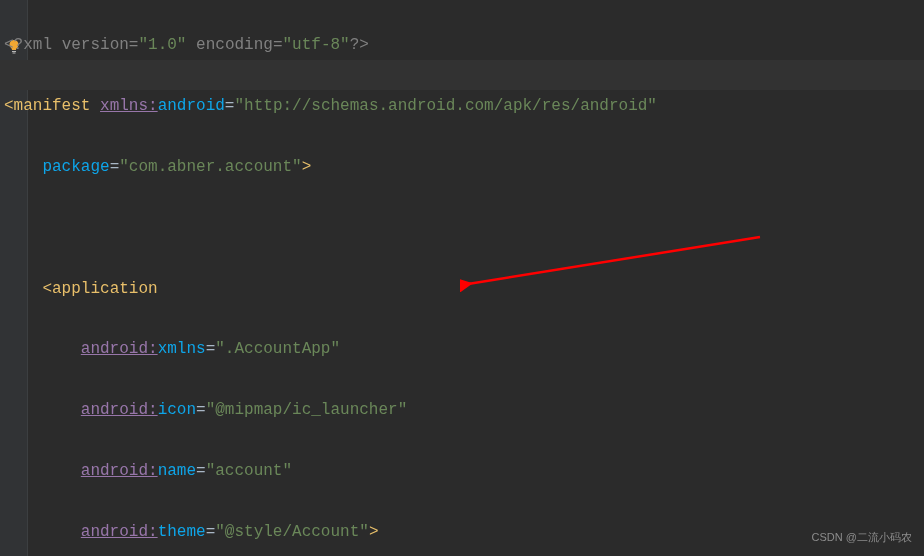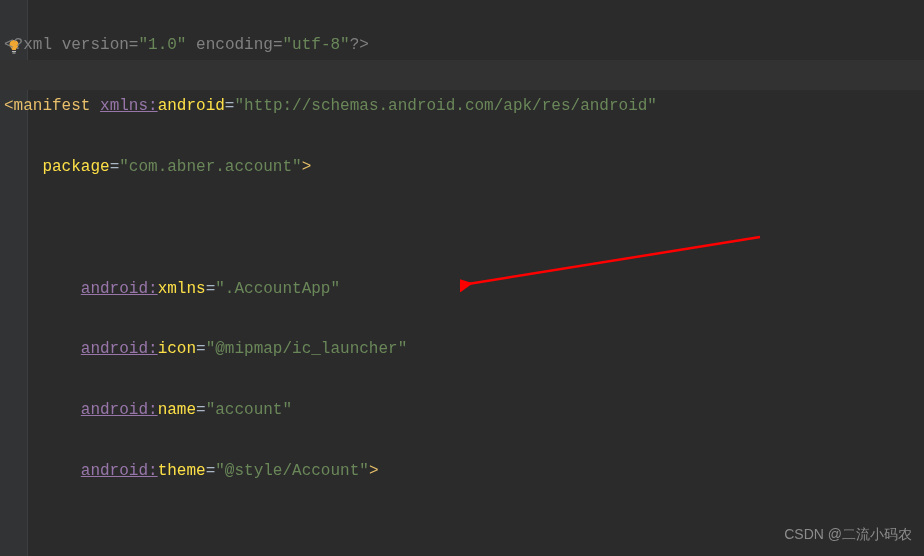--- a/index.html
+++ b/index.html
@@ -39,38 +39,38 @@
     position: absolute;
     left: 0;
     top: 60px;
     width: 100%;
     height: 30px;
     background: #323232;
     z-index: 0;
   }
   .code { position: relative; z-index: 1; padding-left: 4px; }
   .t-tag { color: #e8bf6a; }
-  .t-attr { color: #fde047; }
+  .t-attr { color: #0ea5e9; }
   .t-ns { color: #9876aa; text-decoration: underline; }
   .t-str { color: #6a8759; }
   .t-punc { color: #a9b7c6; }
   .t-decl { color: #808080; }
   .arrow-svg {
     position: absolute;
     left: 460px;
     top: 232px;
     z-index: 5;
     pointer-events: none;
   }
   .watermark {
     position: absolute;
     right: 12px;
     bottom: 8px;
     font-family: sans-serif;
-    font-size: 14px;
+    font-size: 11px;
     color: #8c8c8c;
   }
 </style>
 </head>
 <body>
 
 <div class="gutter"></div>
 <div class="highlight-line"></div>
 
 <div class="bulb">
@@ -79,20 +79,21 @@
     <rect fill="#b8b8b8" x="6" y="12" width="4" height="1"></rect>
     <rect fill="#b8b8b8" x="6.5" y="13.5" width="3" height="1"></rect>
   </svg>
 </div>
 
 <div class="editor code">
 <div><span class="t-decl">&lt;?</span><span class="t-decl">xml</span> <span class="t-decl">version</span><span class="t-decl">=</span><span class="t-str">"1.0"</span> <span class="t-decl">encoding</span><span class="t-decl">=</span><span class="t-str">"utf-8"</span><span class="t-decl">?&gt;</span></div>
 <div><span class="t-tag">&lt;</span><span class="t-tag">manifest</span> <span class="t-ns">xmlns:</span><span class="t-attr">android</span><span class="t-punc">=</span><span class="t-str">"http://schemas.android.com/apk/res/android"</span></div>
 <div>    <span class="t-attr">package</span><span class="t-punc">=</span><span class="t-str">"com.abner.account"</span><span class="t-tag">&gt;</span></div>
 <div> </div>
+<div>    <span class="t-tag">&lt;</span><span class="t-tag">application</span></div>
 <div>        <span class="t-ns">android:</span><span class="t-attr">xmlns</span><span class="t-punc">=</span><span class="t-str">".AccountApp"</span></div>
 <div>        <span class="t-ns">android:</span><span class="t-attr">icon</span><span class="t-punc">=</span><span class="t-str">"@mipmap/ic_launcher"</span></div>
 <div>        <span class="t-ns">android:</span><span class="t-attr">name</span><span class="t-punc">=</span><span class="t-str">"account"</span></div>
 <div>        <span class="t-ns">android:</span><span class="t-attr">theme</span><span class="t-punc">=</span><span class="t-str">"@style/Account"</span><span class="t-tag">&gt;</span></div>
 
 
 
 
 
 

